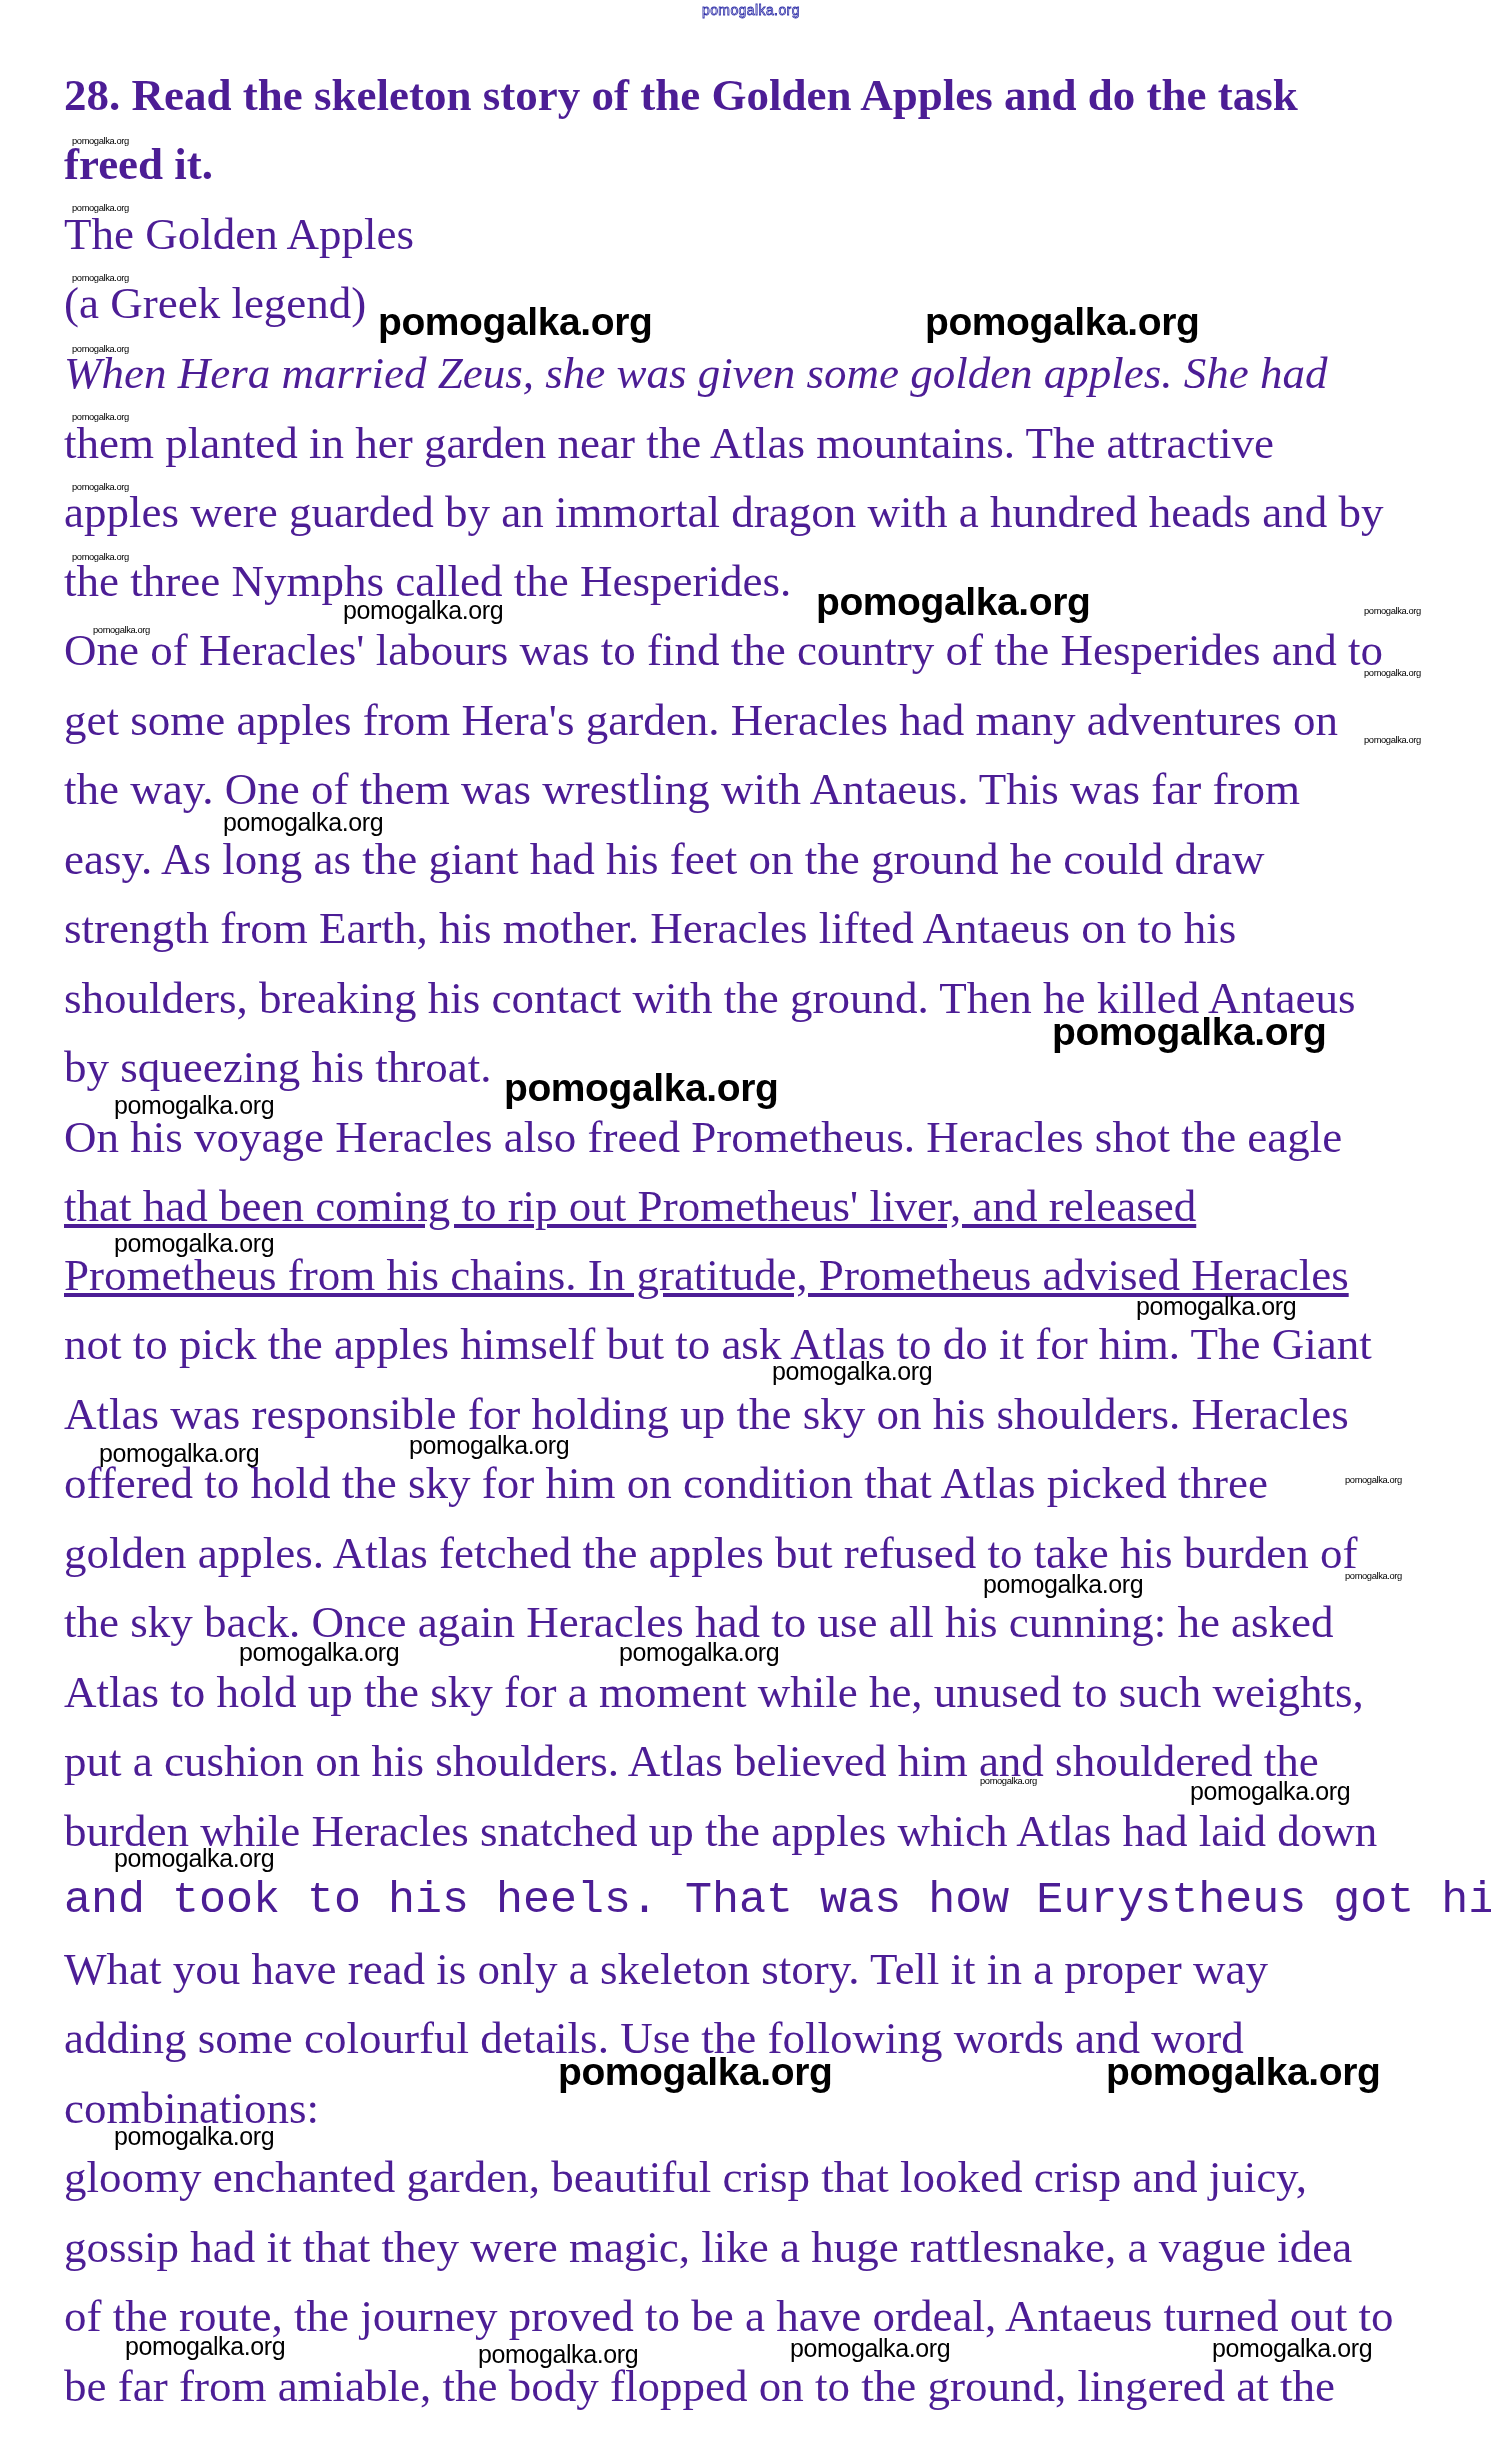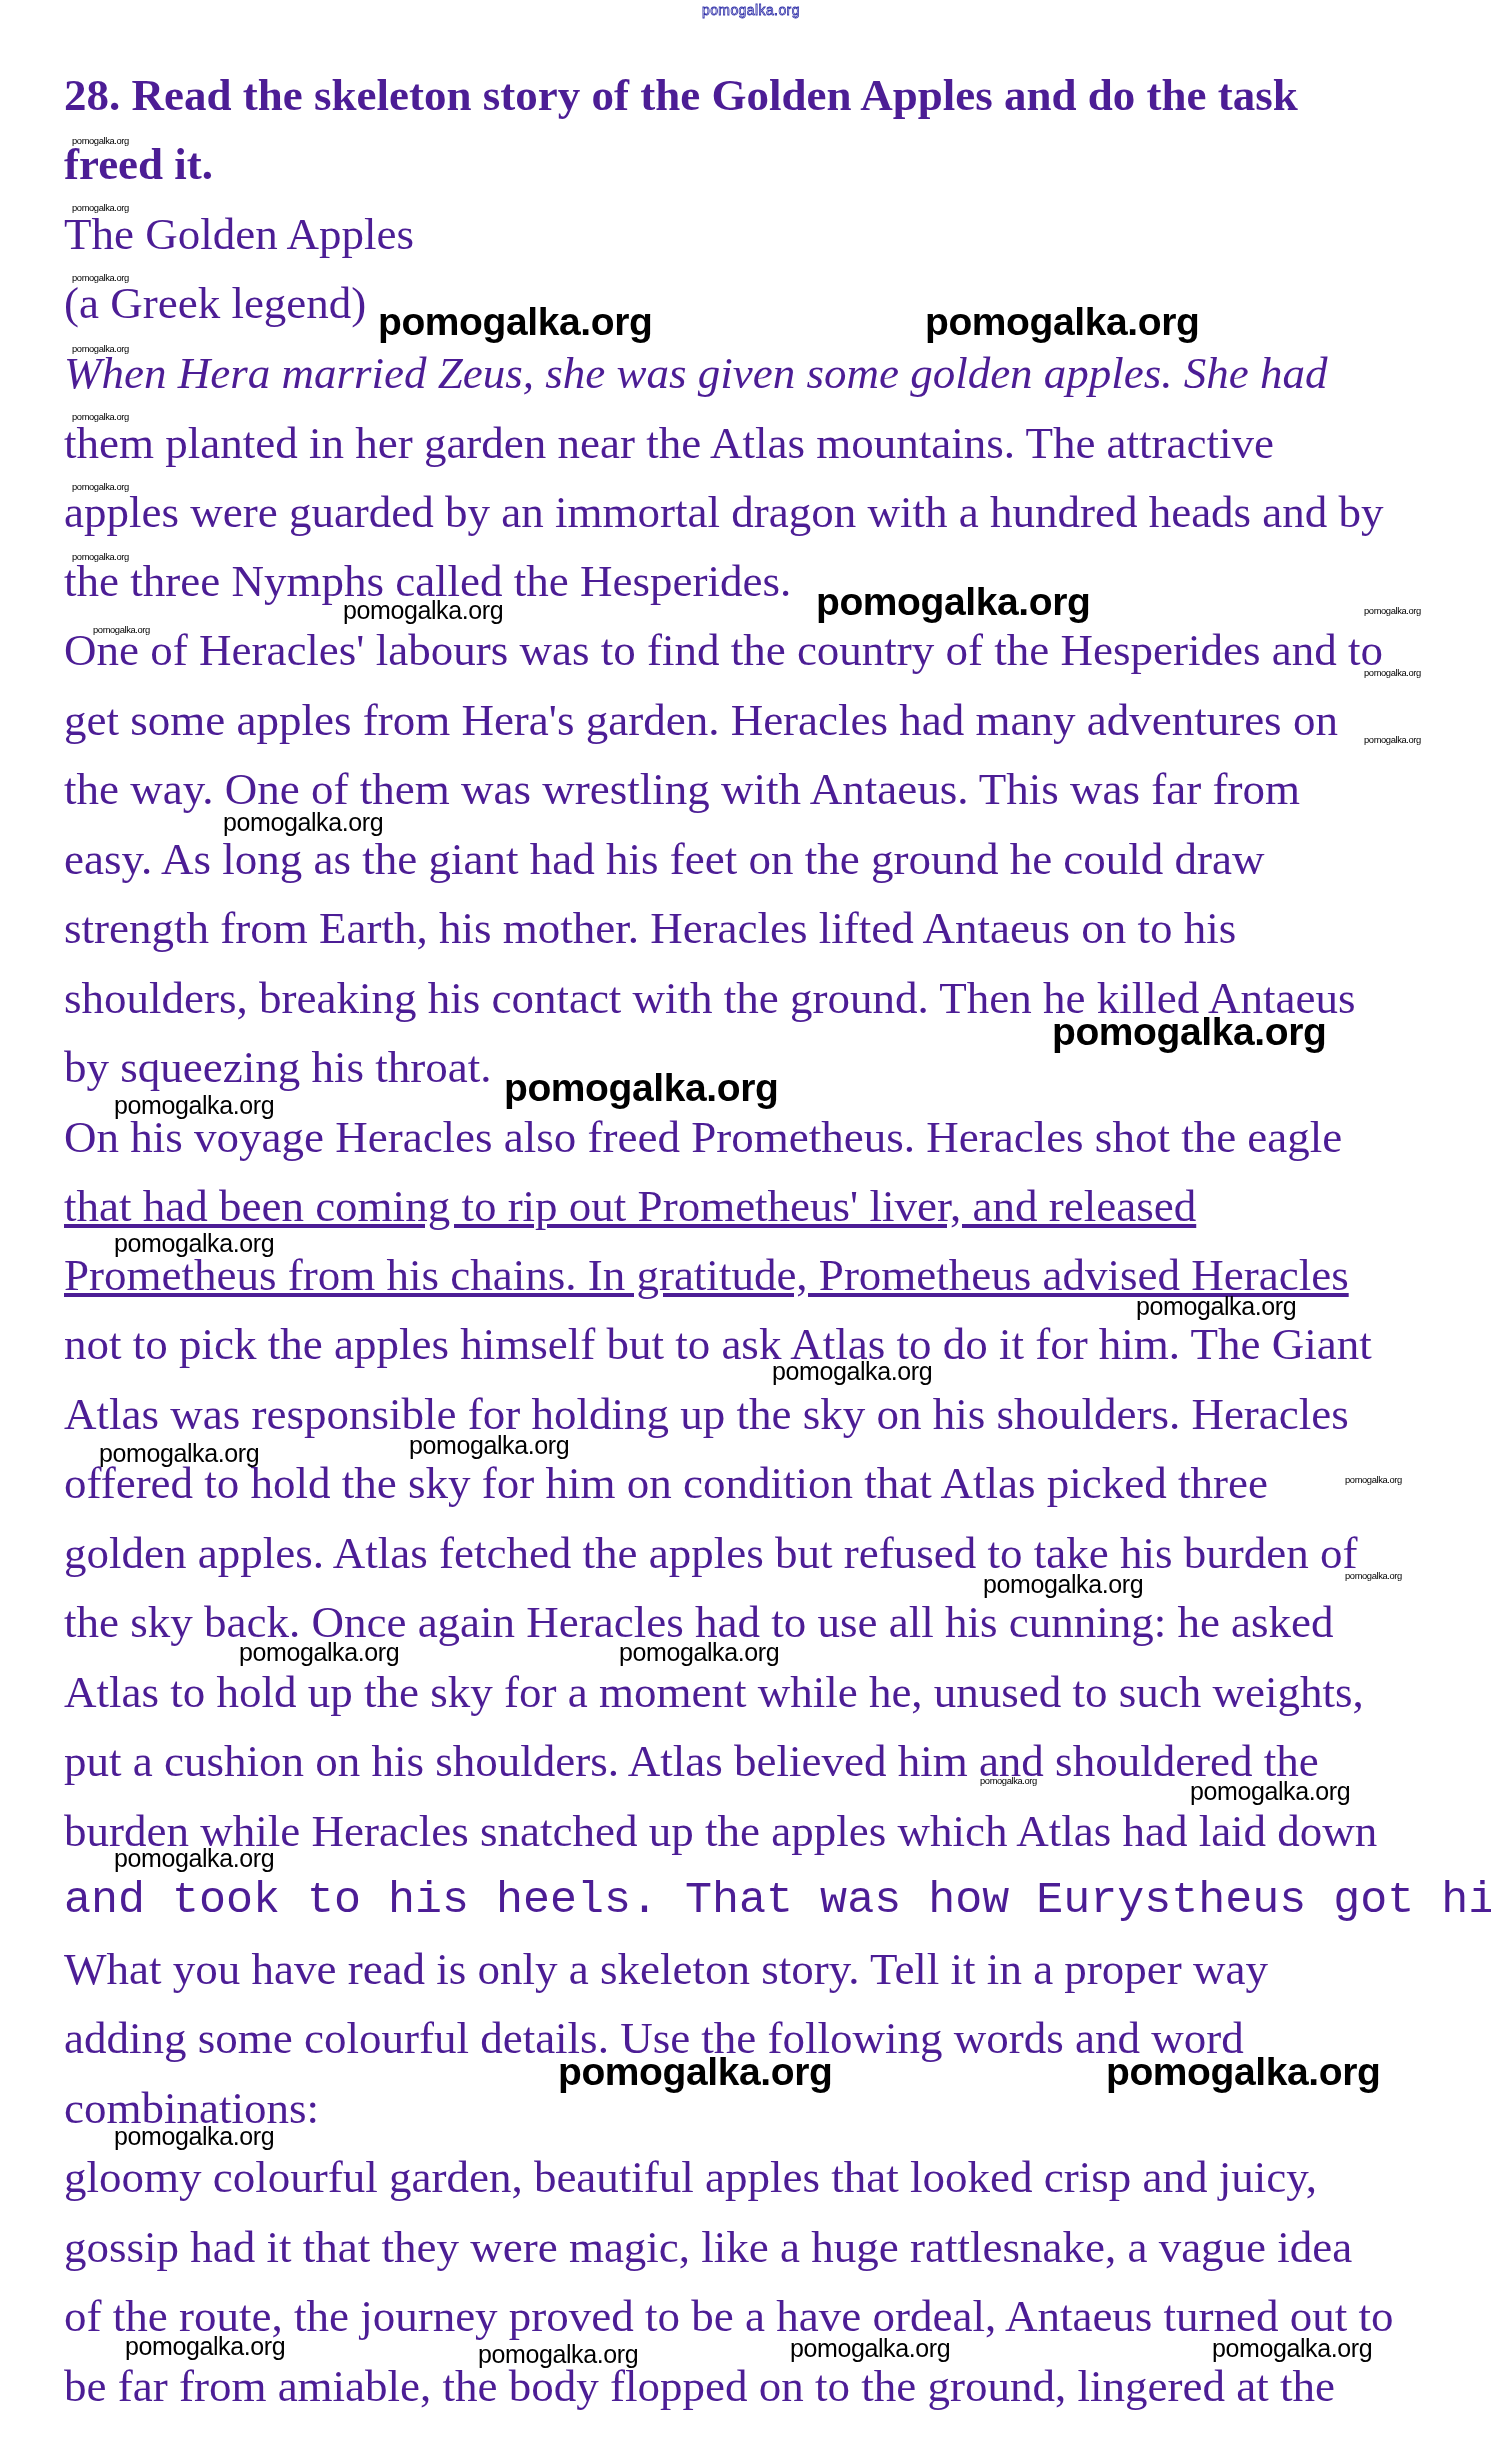--- a/index.html
+++ b/index.html
@@ -55,21 +55,21 @@
 <div class="line" style="top:1526px;">golden apples. Atlas fetched the apples but refused to take his burden of</div>
 <div class="line" style="top:1595px;">the sky back. Once again Heracles had to use all his cunning: he asked</div>
 <div class="line" style="top:1665px;">Atlas to hold up the sky for a moment while he, unused to such weights,</div>
 <div class="line" style="top:1734px;">put a cushion on his shoulders. Atlas believed him and shouldered the</div>
 <div class="line" style="top:1804px;">burden while Heracles snatched up the apples which Atlas had laid down</div>
 <div class="line" style="top:1873px;font-family:Liberation Mono, monospace;">and took to his heels. That was how Eurystheus got his apples.</div>
 
 <div class="line" style="top:1942px;">What you have read is only a skeleton story. Tell it in a proper way</div>
 <div class="line" style="top:2011px;">adding some colourful details. Use the following words and word</div>
 <div class="line" style="top:2081px;">combinations:</div>
-<div class="line" style="top:2150px;">gloomy colourful garden, beautiful apples that looked crisp and juicy,</div>
+<div class="line" style="top:2150px;">gloomy enchanted garden, beautiful crisp that looked crisp and juicy,</div>
 <div class="line" style="top:2220px;">gossip had it that they were magic, like a huge rattlesnake, a vague idea</div>
 <div class="line" style="top:2289px;">of the route, the journey proved to be a have ordeal, Antaeus turned out to</div>
 <div class="line" style="top:2359px;">be far from amiable, the body flopped on to the ground, lingered at the</div>
 
 <div class="wm wm-s" style="left:72px;top:135px;">pomogalka.org</div>
 <div class="wm wm-s" style="left:72px;top:202px;">pomogalka.org</div>
 <div class="wm wm-s" style="left:72px;top:272px;">pomogalka.org</div>
 <div class="wm wm-s" style="left:72px;top:343px;">pomogalka.org</div>
 <div class="wm wm-s" style="left:72px;top:411px;">pomogalka.org</div>
 <div class="wm wm-s" style="left:72px;top:481px;">pomogalka.org</div>

